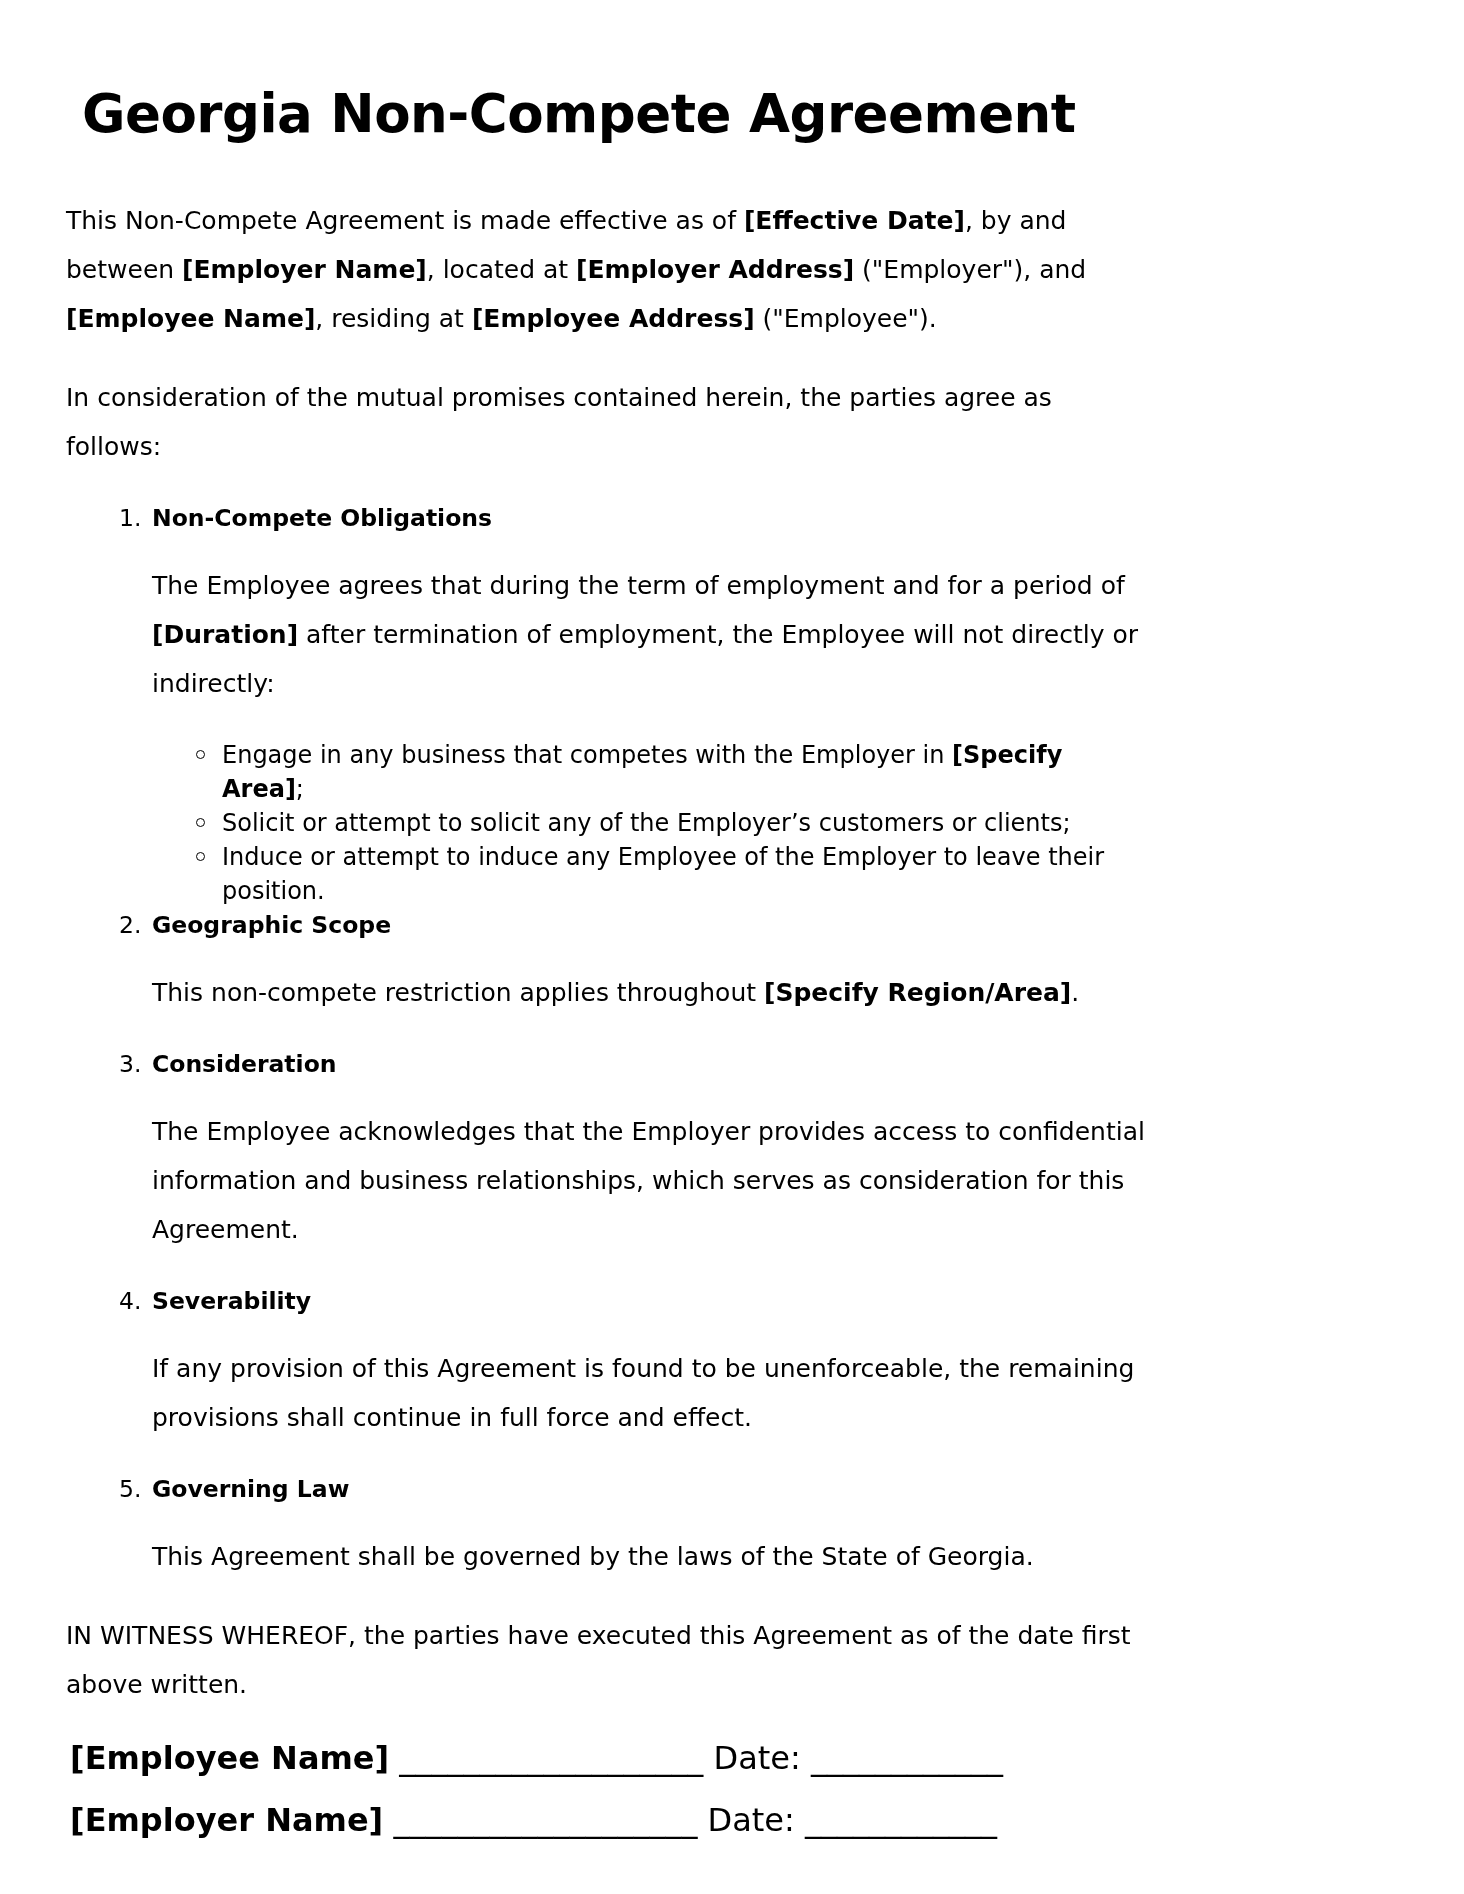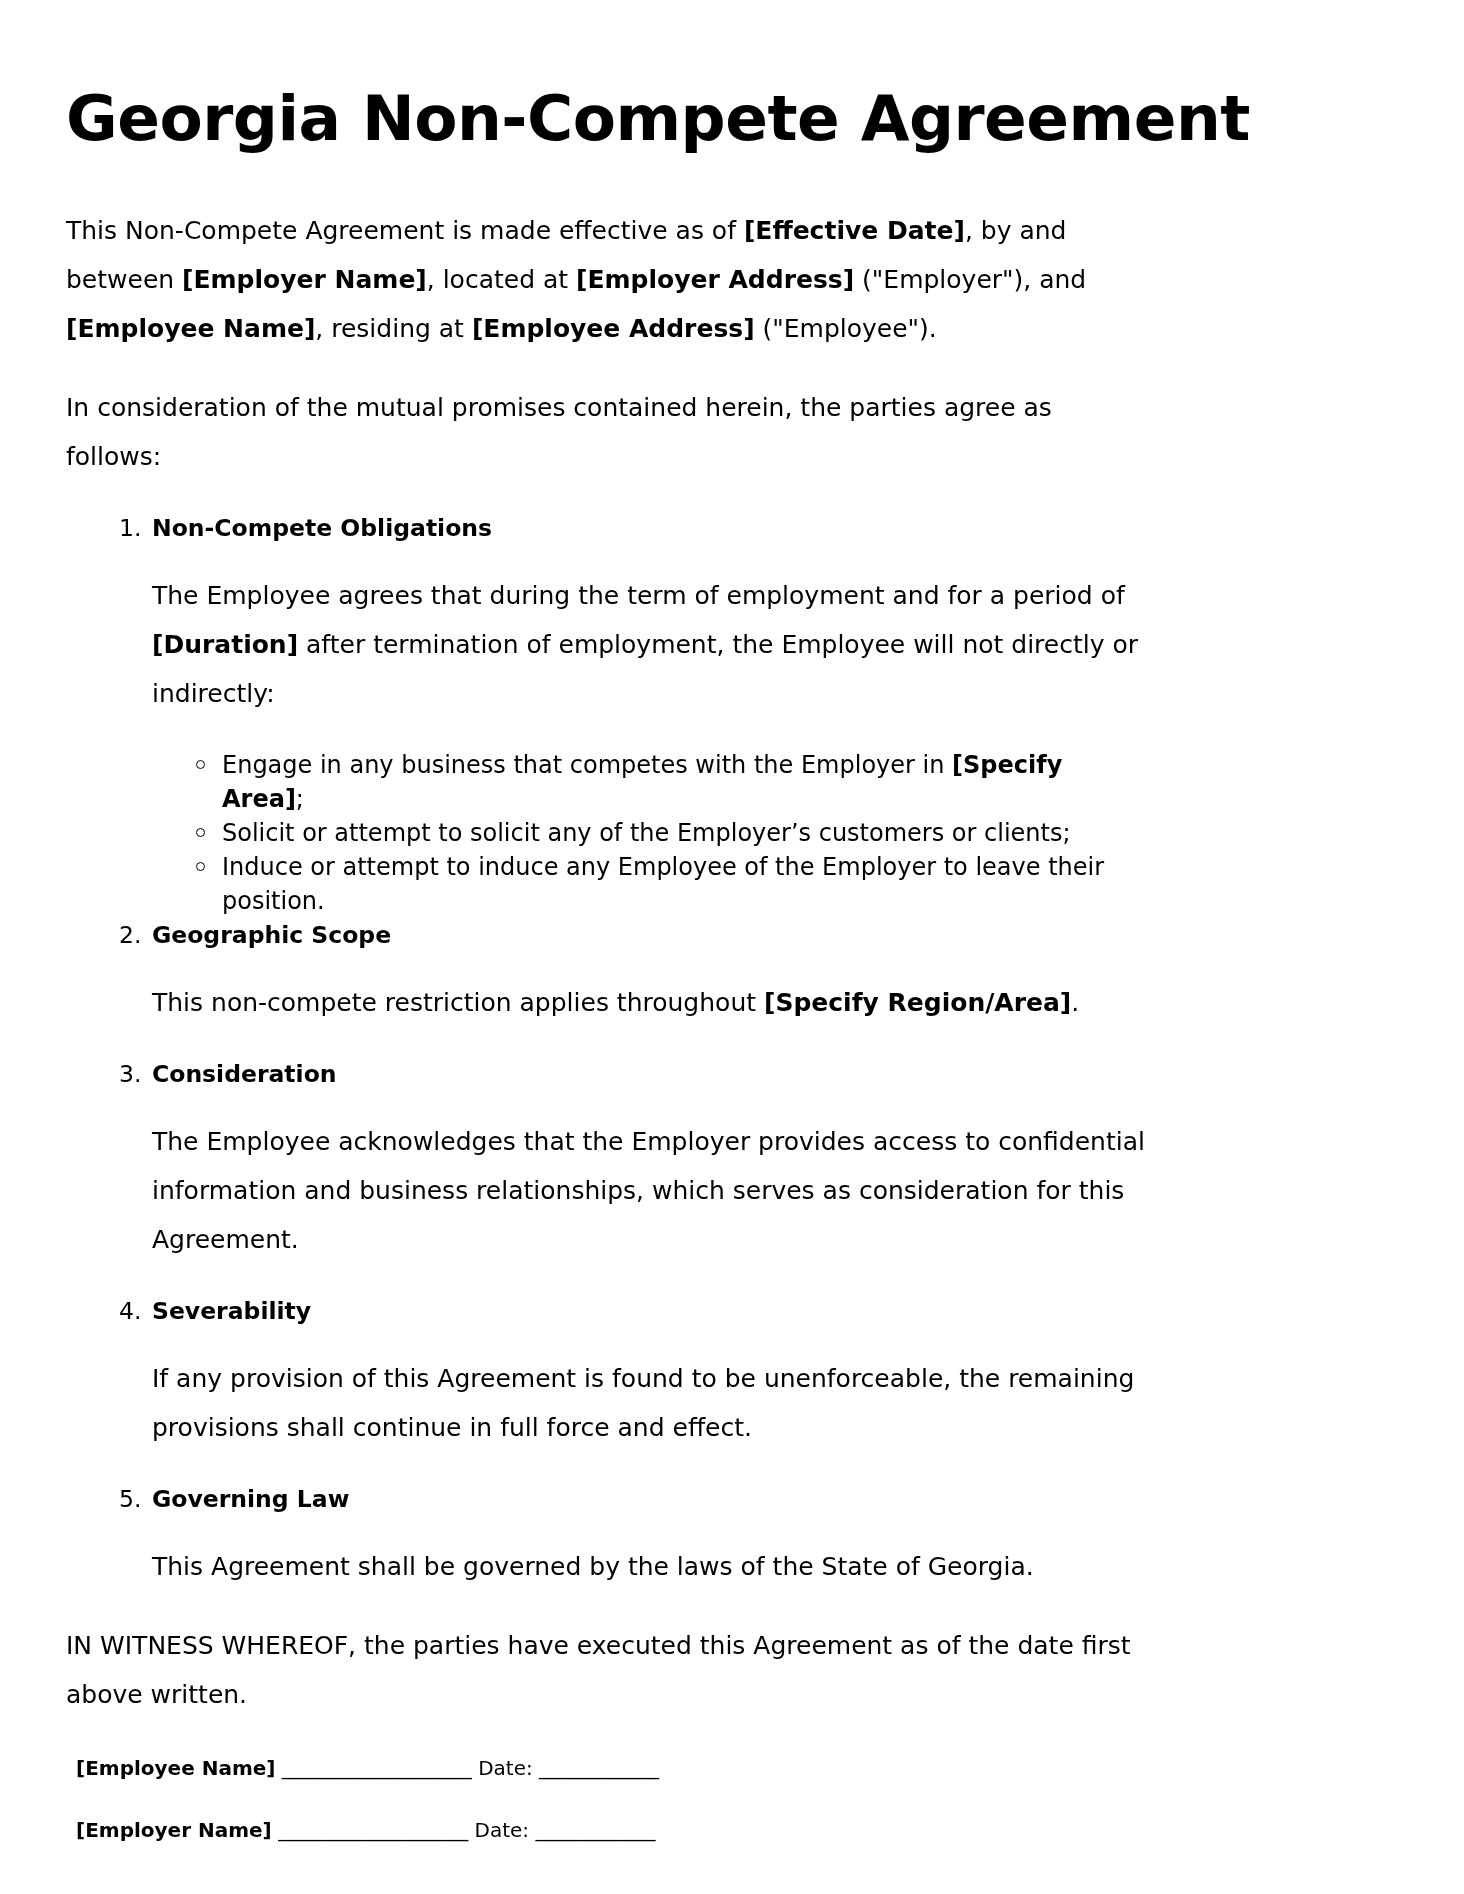--- a/index.html
+++ b/index.html
@@ -4,36 +4,36 @@
 <style>
   html,body { margin:0; padding:0; background:#ffffff; }
   .page {
     position:relative; width:1464px; height:1894px;
     background:#ffffff; color:#000;
     font-family:"DejaVu Sans", sans-serif;
     overflow:hidden;
   }
   .content { position:relative; z-index:1; padding:86px 0 0 66px; width:1082px; }
   h1.title {
-    margin:0 0 54px 0; font-size:63px; line-height:1.05;
+    margin:0 0 54px 16px; font-size:53px; line-height:1.05;
     font-weight:bold; white-space:nowrap; letter-spacing:-0.5px;
   }
   .para { font-size:25px; line-height:49px; margin:0 0 30px 0; }
   .para.indent { margin-left:86px; }
   .sec-heading { font-size:23.5px; line-height:34px; margin:0 0 26px 0; display:flex; }
   .sec-heading .num { flex:none; width:33px; margin-left:53px; }
   .sec-heading .hd { font-weight:bold; }
   .bullets { margin:2px 0 0 0; }
   .bullet { position:relative; font-size:24px; line-height:34px; padding-left:156px; }
   .bullet .dot {
     position:absolute; left:130px; top:12px; width:9px; height:9px;
     border:1.6px solid #000; border-radius:50%; box-sizing:border-box;
   }
   .closing { margin-bottom:32px; }
-  .sig { font-size:20px; line-height:34px; margin:0 0 28px 10px; }
+  .sig { font-size:32px; line-height:34px; margin:0 0 28px 4px; }
   .sig .label { font-weight:bold; }
   .watermark {
     position:absolute; z-index:2; left:488px; top:930px;
     font-family:"Liberation Mono", monospace;
     font-size:60px; line-height:1; color:rgba(0,0,0,0.5);
     pointer-events:none; white-space:nowrap;
   }
 </style>
 </head>
 <body>

